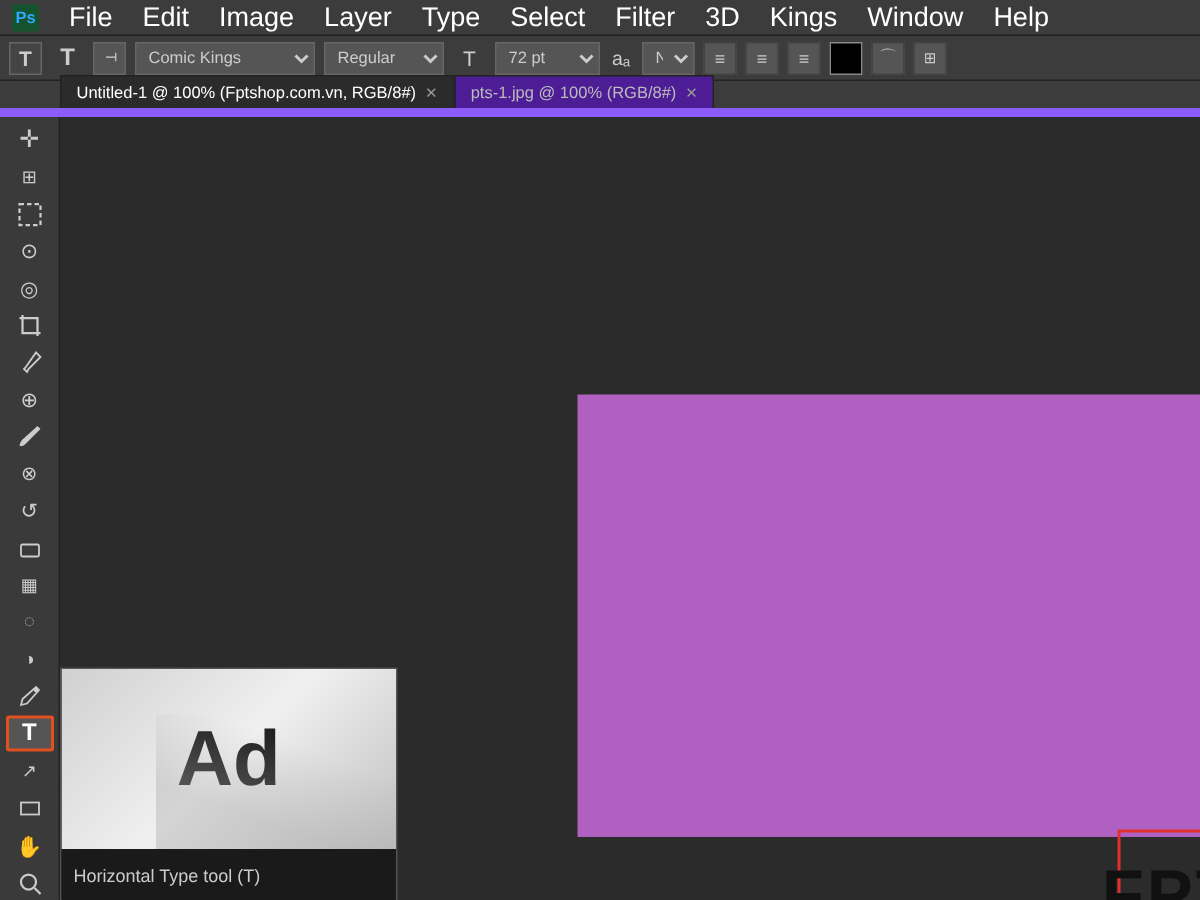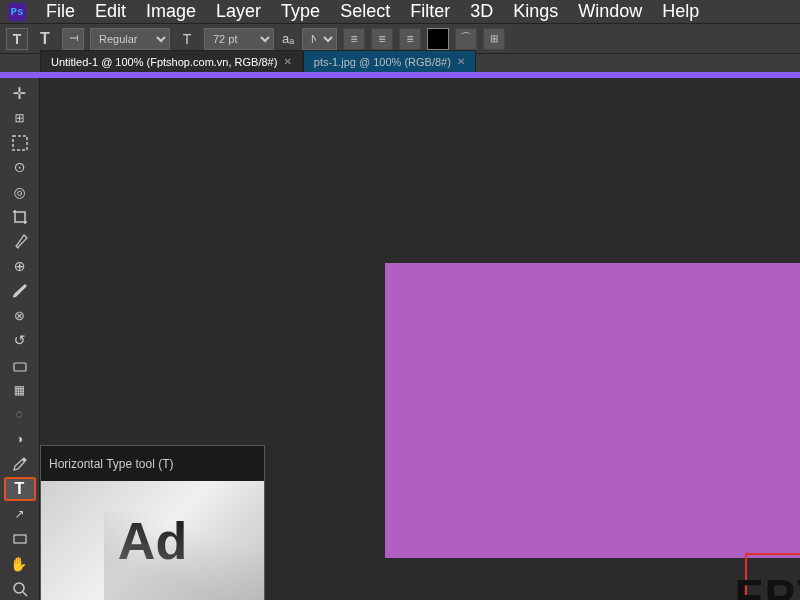--- a/index.html
+++ b/index.html
@@ -16,28 +16,27 @@
       border-bottom: 1px solid #222;
     }
     .menu-item {
       font-size: 18px;
       color: #ffffff;
       cursor: pointer;
       padding: 2px 4px;
     }
     .ps-logo {
       width: 18px; height: 18px;
-      background: #4c1d95;
+      background: #14532d;
       color: #31a8ff;
       font-weight: bold;
       font-size: 11px;
       display: flex; align-items: center; justify-content: center;
       border-radius: 2px;
       margin-right: 4px;
-      font-family: Liberation Mono, monospace;
     }
 
     
     #options-bar {
       height: 30px;
       background: #3c3c3c;
       display: flex;
       align-items: center;
       padding: 0 6px;
       gap: 6px;
@@ -105,21 +104,21 @@
     #tabs-bar {
       height: 24px;
       background: #3c3c3c;
       display: flex;
       align-items: flex-end;
       padding-left: 40px;
       border-bottom: 6px solid #8b5cf6;
     }
     .tab {
       height: 22px;
-      background: #0c4a6e;
+      background: #4c1d95;
       border: 1px solid #222;
       border-bottom: none;
       padding: 0 10px;
       font-size: 11px;
       color: #bbb;
       display: flex; align-items: center; gap: 6px;
       cursor: pointer;
       position: relative;
     }
     .tab.active {
@@ -268,20 +267,25 @@
   <span class="menu-item">3D</span>
   <span class="menu-item">Kings</span>
   <span class="menu-item">Window</span>
   <span class="menu-item">Help</span>
 </div>
 
 <div id="options-bar">
   <div class="tool-icon-btn" style="font-weight:bold; font-size:14px; background:#444;">T</div>
   <div class="tool-icon-btn" style="font-size:16px; font-weight:bold; background:transparent; border:none;">T</div>
   <div class="tool-icon-btn" style="font-size:10px; writing-mode:vertical-lr; background:#555;">T</div>
+  <select class="opt-select font-family-select">
+    <option>Comic Kings</option>
+    <option>Arial</option>
+    <option>Times New Roman</option>
+  </select>
   <select class="opt-select font-style-select">
     <option>Regular</option>
     <option>Bold</option>
     <option>Italic</option>
   </select>
   <div class="tool-icon-btn" style="font-size:14px; background:transparent; border:none;">T</div>
   <select class="opt-select font-size-select">
     <option>72 pt</option>
     <option>36 pt</option>
     <option>48 pt</option>
@@ -398,23 +402,23 @@
   <div id="canvas-area">
 
     <div id="canvas">
 
       <div id="text-box">
         <span id="text-content">FPTSHOP.COM.VN</span>
       </div>
     </div>
 
     <div id="tooltip-popup">
-      <div id="tooltip-label">Horizontal Type tool (T)</div>
       <div id="tooltip-thumb">
         <div id="tooltip-thumb-inner">
           <span id="tooltip-thumb-text">Ad</span>
         </div>
         <div class="hand-overlay"></div>
       </div>
+      <div id="tooltip-label">Horizontal Type tool (T)</div>
     </div>
   </div>
 
 </div>
 
 </body></html>

